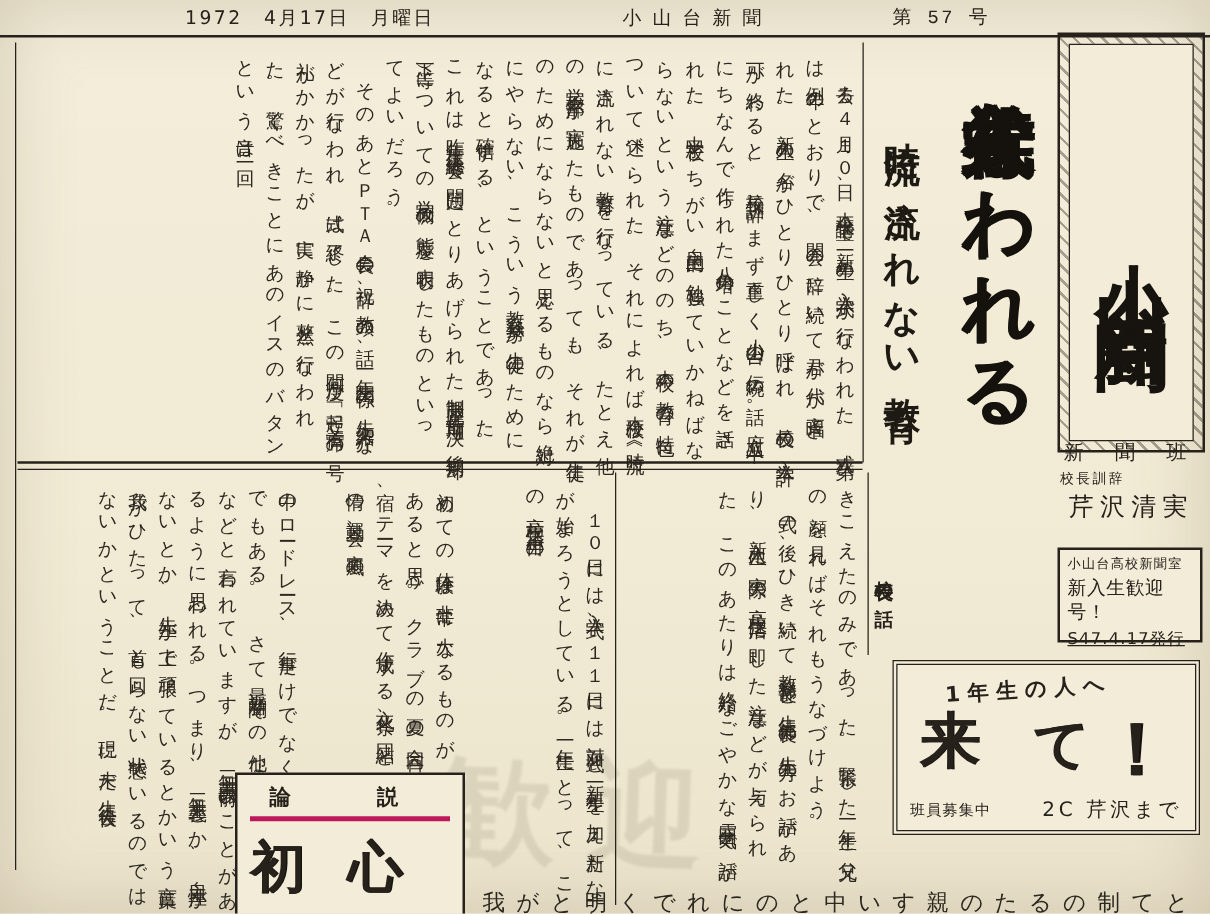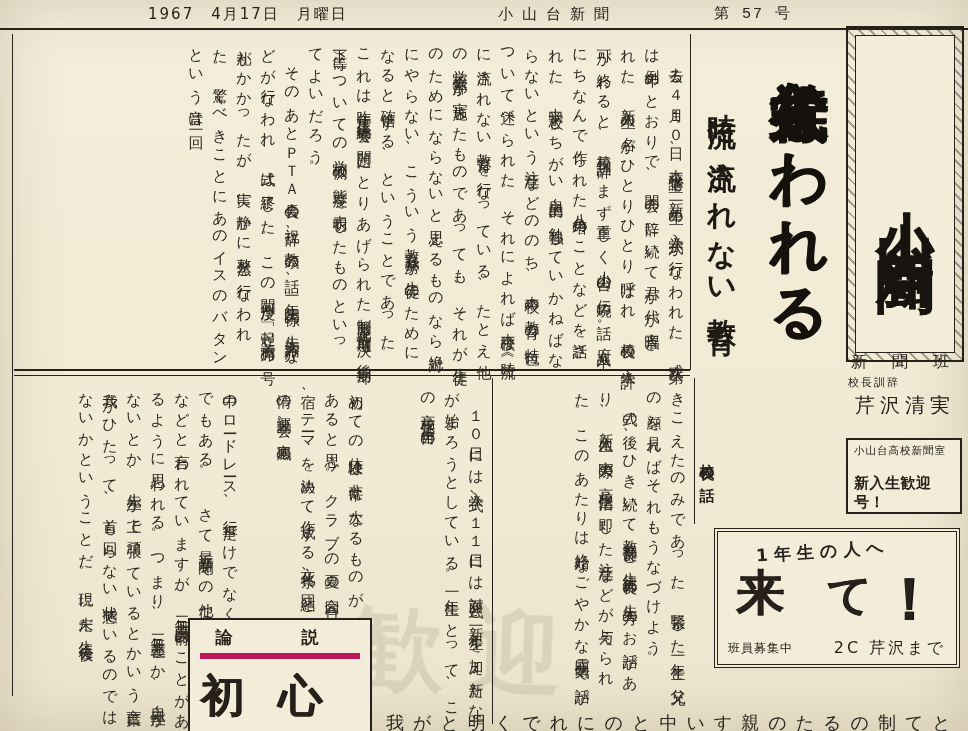--- a/index.html
+++ b/index.html
@@ -27,71 +27,71 @@
     display:flex; align-items:center; justify-content:center; box-sizing:border-box;
   }
   .masthead-title{font-size:58px; font-weight:bold; letter-spacing:12px; color:#17140f;
     text-shadow:1px 0 0 #17140f;}
   .credit-box{display:flex; flex-direction:column; gap:2px;}
   .headline{font-size:58px; font-weight:bold; letter-spacing:2px; color:#15120d;
     text-shadow:1.5px 0 0 #15120d, 0 1px 0 #15120d;}
   .subhead{font-size:29px; font-weight:bold; letter-spacing:5px; color:#1d1a14;}
   .subhead-note{font-size:15px; letter-spacing:2px; line-height:22px; font-weight:bold;}
   .edit-box{border:2px solid #26221b; background:#f2ecd8; box-sizing:border-box; padding:4px 10px;}
-  .edit-label{font-size:17px; letter-spacing:26px; text-align:center; border-bottom:6px solid #be185d;
+  .edit-label{font-size:17px; letter-spacing:26px; text-align:center; border-bottom:4px solid #be185d;
     padding:2px 0 4px; font-weight:bold; white-space:nowrap;}
   .edit-title{font-size:44px; font-weight:bold; letter-spacing:34px; text-align:left; margin-top:8px;
     white-space:nowrap; text-shadow:1px 0 0 #15120d;}
   .edit-subtitle{font-size:24px; font-weight:bold; letter-spacing:6px; text-align:center; margin-top:6px;
     white-space:nowrap;}
   .recruit-box{border:4px double #26221b; background:#f2ecd8; box-sizing:border-box; padding:4px 10px;}
   .recruit-heading{font-size:17px; font-weight:bold; letter-spacing:6px; transform:rotate(-4deg);
     margin:2px 0 0 28px; white-space:nowrap;}
   .recruit-mid{display:flex; align-items:flex-end; justify-content:space-between; padding:0 8px;}
   .recruit-big{font-size:46px; font-weight:bold; text-shadow:1px 0 0 #15120d;}
   .recruit-bang{font-size:58px; font-weight:bold; line-height:.9; text-shadow:1.5px 0 0 #15120d;}
   .recruit-bottom{display:flex; align-items:center; justify-content:space-between; margin-top:13px;}
   .recruit-note{font-size:12px; letter-spacing:1px;}
   .recruit-contact{font-size:16px; letter-spacing:3px;}
   .issue-box{border:2px solid #26221b; box-sizing:border-box; padding:4px 6px; background:#f2ecd8;
-    display:flex; flex-direction:column; gap:16px;}
+    display:flex; flex-direction:column; gap:3px;}
   .fragments{font-size:18px; letter-spacing:9px; line-height:46px; white-space:nowrap;
     overflow:hidden; color:#2c2820;}
   .ghost{position:absolute; color:#6e6650; z-index:0; filter:blur(.7px);}
 </style>
 </head>
 <body>
 
 <div class="page">
 
   <div class="ghost v" style="left:906px; top:50px; height:300px; font-size:22px; letter-spacing:8px; opacity:.10;">新入生歓迎号</div>
   <div class="ghost" style="left:352px; top:590px; font-size:92px; font-weight:bold; letter-spacing:26px; opacity:.14; transform:rotate(2deg);">歓迎</div>
 
-  <div class="abs header-text z1" style="left:148px; top:5px;">1967　4月17日　月曜日</div>
+  <div class="abs header-text z1" style="left:148px; top:5px;">1972　4月17日　月曜日</div>
   <div class="abs header-text z1" style="left:498px; top:5px; letter-spacing:9px;">小山台新聞</div>
   <div class="abs header-text z1" style="left:714px; top:4px;font-family:Liberation Mono, monospace;">第 57 号</div>
   <div class="abs rule-h z1" style="left:0; top:28px; width:968px;"></div>
 
   <div class="abs rule-v z1" style="left:12px; top:34px; height:662px;"></div>
 
   <div class="abs masthead-frame z2" style="left:846px; top:26px; width:100px; height:318px;">
     <div class="masthead-inner">
       <div class="v masthead-title">小山台新聞</div>
     </div>
   </div>
 
   <div class="abs credit-box z1" style="left:848px; top:352px; width:114px;">
     <div style="font-size:16px; letter-spacing:10px; text-align:center;">新 聞 班</div>
     <div style="font-size:11px; letter-spacing:2px;">校長訓辞</div>
     <div style="font-size:20px; letter-spacing:5px; text-align:center;">芹沢清実</div>
   </div>
 
   <div class="abs issue-box z2" style="left:846px; top:438px; width:116px; height:76px;">
     <div style="font-size:10.5px; letter-spacing:1px;">小山台高校新聞室</div>
-    <div style="font-size:15px; font-weight:bold; letter-spacing:0.5px;">新入生歓迎号！</div>
+    <div style="font-size:15px; font-weight:normal; letter-spacing:0.5px;">新入生歓迎号！</div>
     <div style="font-size:13px; letter-spacing:1px;text-decoration:underline;">S47.4.17発行</div>
   </div>
 
   <div class="abs v headline z1" style="left:742px; top:34px; height:500px; width:96px; text-align:start;">入学式行なわれる</div>
   <div class="abs v subhead z1" style="left:702px; top:90px; height:376px;">時流に流されない教育</div>
   <div class="abs v subhead-note z1" style="left:696px; top:452px; height:48px;">校長の話</div>
 
   <div class="abs rule-v z1" style="left:690px; top:34px; height:336px;"></div>
   <div class="abs v body-text" style="left:16px; top:38px; width:672px; height:328px;">
     <p>　去る４月１０日、本校講堂で新一年生の入学式が行なわれた。式次第は例年のとおりで、開会の辞に続いて君が代が斉唱された。新入生の名がひとりひとり呼ばれ、校長の入学許可が終わると、校長訓辞。まず重々しく小山台の伝統の話。府立八中にちなんで作られた八角塔のことなどを話された。中学校とちがい自主的に勉強していかねばならないという注意などののち、本校の教育の特色について述べられた。それによれば本校は《時流に流されない教育》を行なっている、たとえ他の学校全部が実施したものであっても、それが生徒のためにならないと思えるものなら絶対にやらない、こういう教育姿勢が生徒のためになると確信する、ということであった。これは昨年度生徒総会で問題にとりあげられた制服廃止（前期可決、後期却下）等についての学校側の態度を表明したものといってよいだろう。</p>

